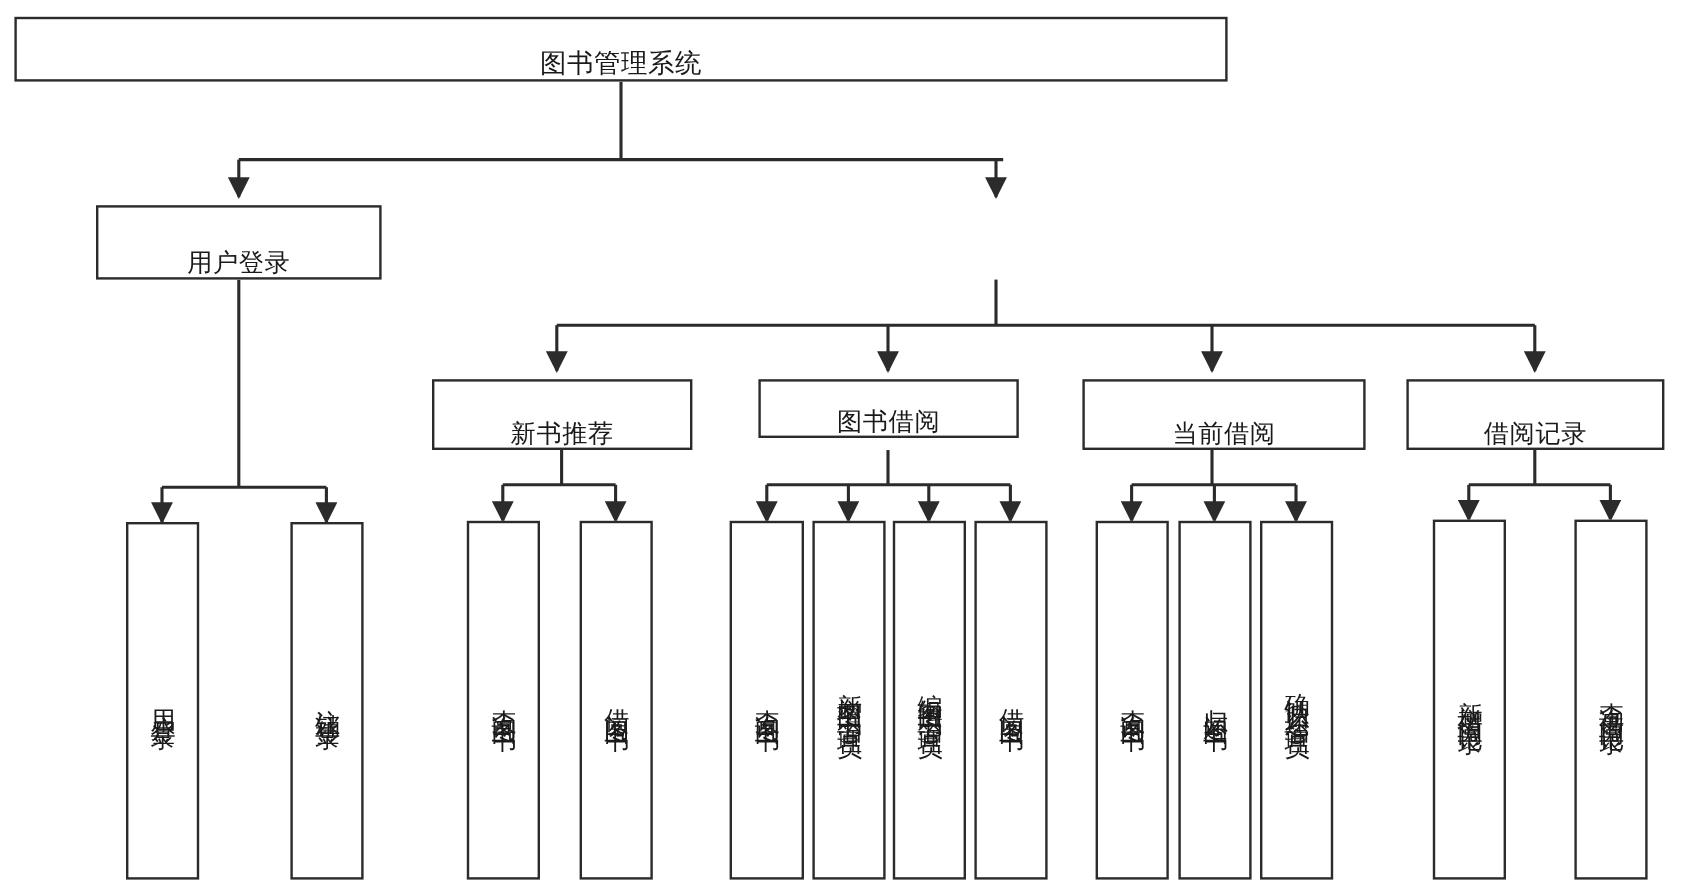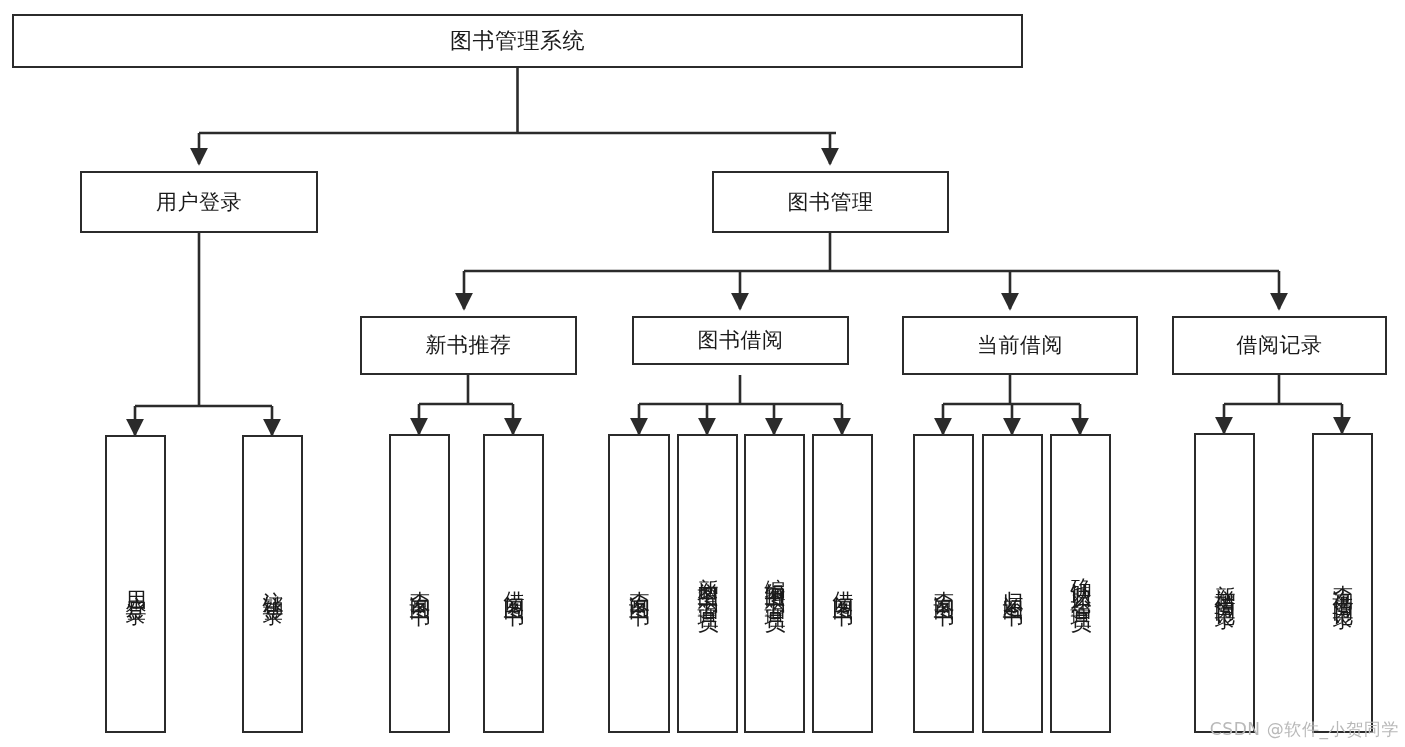--- a/index.html
+++ b/index.html
@@ -13,21 +13,21 @@
   }
   #canvas{position:absolute;left:0;top:0;width:1405px;height:747px;}
   svg.edges{position:absolute;left:0;top:0;width:1405px;height:747px;pointer-events:none;}
 
   .node{
     position:absolute;
     box-sizing:border-box;
     background:#ffffff;
     border:2.5px solid #2b2b2b;
     display:flex;
-    align-items:center;
+    align-items:flex-end;
     justify-content:center;
     color:#1a1a1a;
   }
   .node .lbl{
     display:block;
     text-align:center;
     line-height:1.08;
     letter-spacing:0.5px;
   }
   .node.horiz .lbl{
@@ -115,23 +115,20 @@
     </g>
   </svg>
 
   <div class="node horiz root" style="left:12px;top:14px;width:1011px;height:54px;">
     <span class="lbl">图书管理系统</span>
   </div>
 
   <div class="node horiz" style="left:80px;top:171px;width:238px;height:62px;">
     <span class="lbl">用户登录</span>
   </div>
-  <div class="node horiz" style="left:712px;top:171px;width:237px;height:62px;">
-    <span class="lbl">图书管理</span>
-  </div>
 
   <div class="node horiz" style="left:360px;top:316px;width:217px;height:59px;">
     <span class="lbl">新书推荐</span>
   </div>
   <div class="node horiz" style="left:632px;top:316px;width:217px;height:49px;">
     <span class="lbl">图书借阅</span>
   </div>
   <div class="node horiz" style="left:902px;top:316px;width:236px;height:59px;">
     <span class="lbl">当前借阅</span>
   </div>
@@ -176,14 +173,13 @@
     <span class="lbl">确认归还（管理员）</span>
   </div>
 
   <div class="node vert" style="left:1194px;top:433px;width:61px;height:300px;">
     <span class="lbl">新增借阅记录</span>
   </div>
   <div class="node vert" style="left:1312px;top:433px;width:61px;height:300px;">
     <span class="lbl">查询借阅记录</span>
   </div>
 
-  <div id="watermark">CSDN @软件_小贺同学</div>
 </div>
 
 </body></html>

